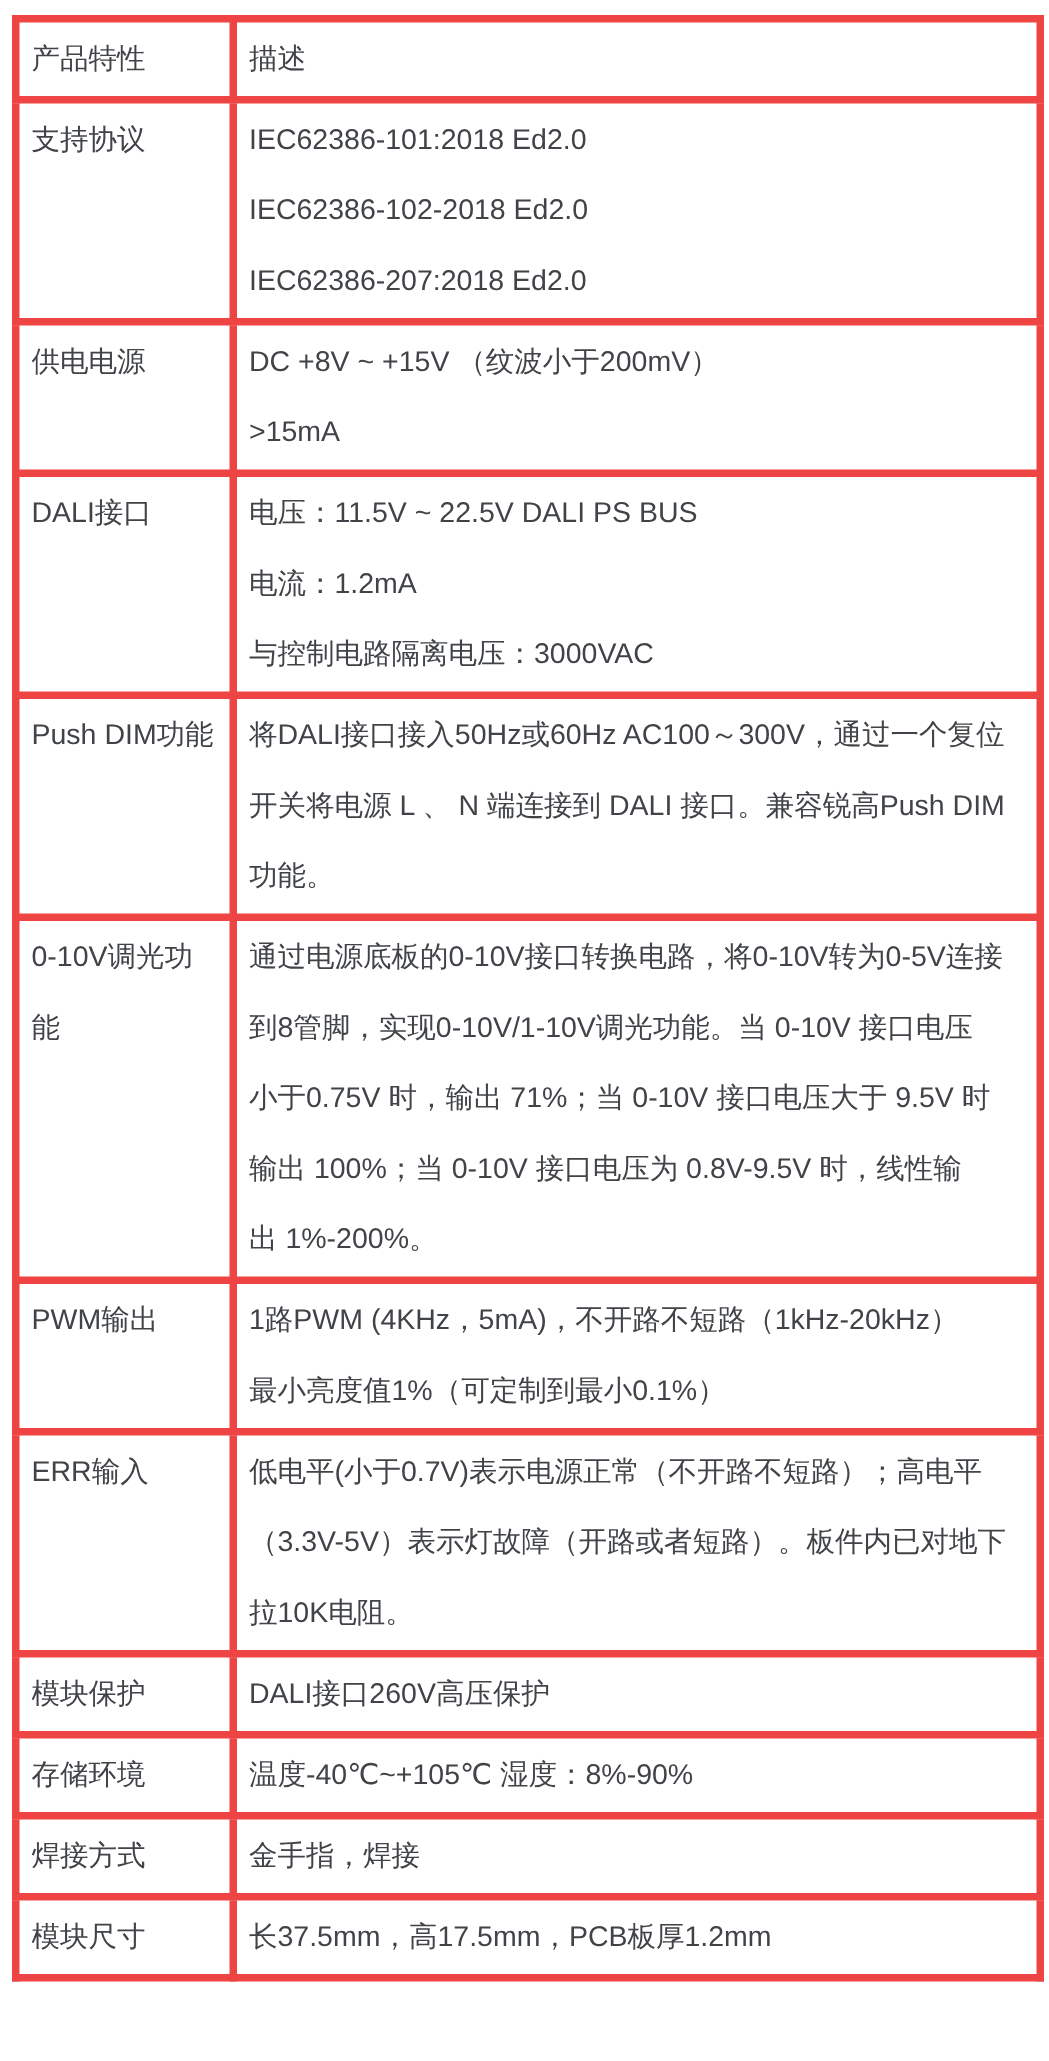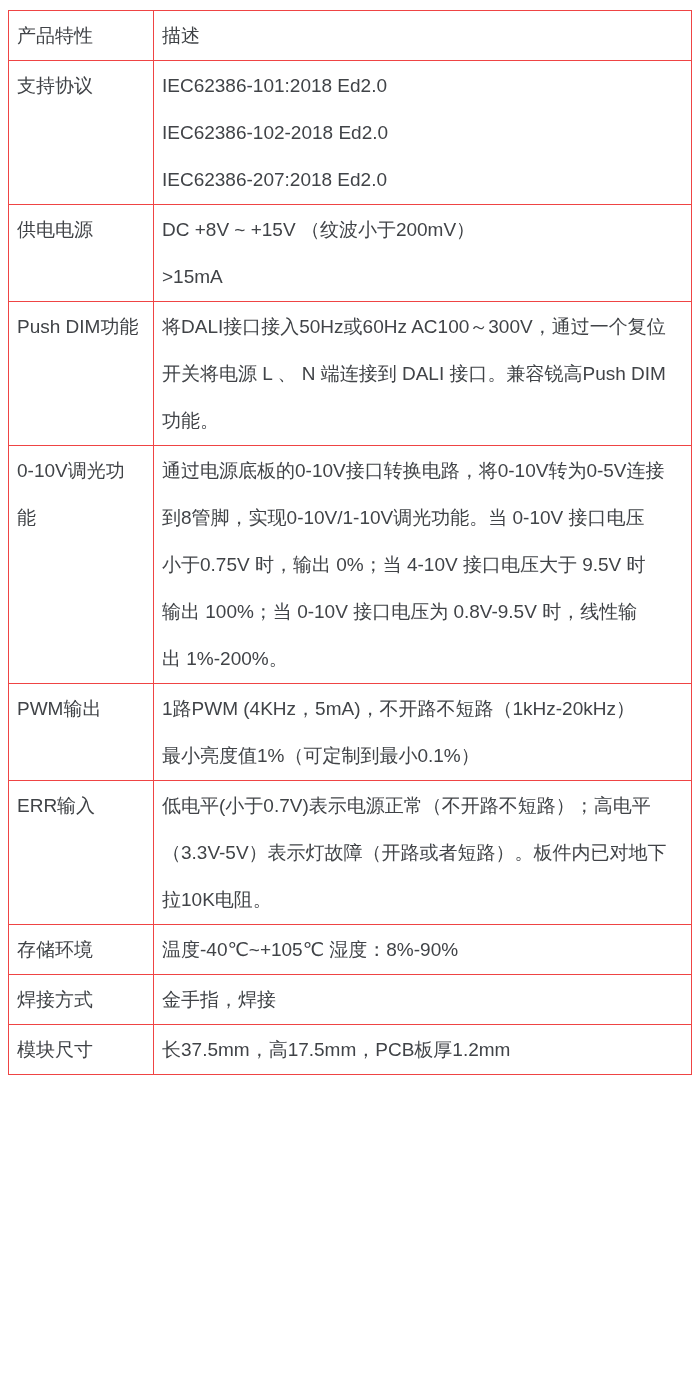--- a/index.html
+++ b/index.html
@@ -14,21 +14,21 @@
     font-family: "Liberation Sans", "DejaVu Sans", sans-serif;
   }
   table.spec-table {
     border-collapse: collapse;
     width: 683px;
     table-layout: fixed;
   }
   col.col-label { width: 145px; }
   col.col-desc  { width: 538px; }
   td {
-    border: 1px solid #ef4444;
+    border: 5px solid #ef4444;
     vertical-align: top;
     padding: 1px 9px 1px 8px;
     color: #404347;
     font-size: 19px;
     background: #ffffff;
   }
   .line {
     line-height: 47px;
     white-space: nowrap;
     overflow: hidden;
@@ -69,41 +69,51 @@
       <tr>
         <td>
           <div class="line">供电电源</div>
         </td>
         <td>
           <div class="line">DC +8V ~ +15V （纹波小于200mV）</div>
           <div class="line">&gt;15mA</div>
         </td>
       </tr>
 
+      <tr>
+        <td>
+          <div class="line">DALI接口</div>
+        </td>
+        <td>
+          <div class="line">电压：11.5V ~ 22.5V DALI PS BUS</div>
+          <div class="line">电流：1.2mA</div>
+          <div class="line">与控制电路隔离电压：3000VAC</div>
+        </td>
+      </tr>
 
       <tr>
         <td>
           <div class="line">Push DIM功能</div>
         </td>
         <td>
           <div class="line">将DALI接口接入50Hz或60Hz AC100～300V，通过一个复位</div>
           <div class="line">开关将电源 L 、 N 端连接到 DALI 接口。兼容锐高Push DIM</div>
           <div class="line">功能。</div>
         </td>
       </tr>
 
       <tr>
         <td>
           <div class="line">0-10V调光功</div>
           <div class="line">能</div>
         </td>
         <td>
           <div class="line">通过电源底板的0-10V接口转换电路，将0-10V转为0-5V连接</div>
           <div class="line">到8管脚，实现0-10V/1-10V调光功能。当 0-10V 接口电压</div>
-          <div class="line">小于0.75V 时，输出 0%；当 4-10V 接口电压大于 9.5V 时</div>
+          <div class="line">小于0.75V 时，输出 71%；当 0-10V 接口电压大于 9.5V 时</div>
           <div class="line">输出 100%；当 0-10V 接口电压为 0.8V-9.5V 时，线性输</div>
           <div class="line">出 1%-200%。</div>
         </td>
       </tr>
 
       <tr>
         <td>
           <div class="line">PWM输出</div>
         </td>
         <td>
@@ -116,20 +126,28 @@
         <td>
           <div class="line">ERR输入</div>
         </td>
         <td>
           <div class="line">低电平(小于0.7V)表示电源正常（不开路不短路）；高电平</div>
           <div class="line">（3.3V-5V）表示灯故障（开路或者短路）。板件内已对地下</div>
           <div class="line">拉10K电阻。</div>
         </td>
       </tr>
 
+      <tr>
+        <td>
+          <div class="line">模块保护</div>
+        </td>
+        <td>
+          <div class="line">DALI接口260V高压保护</div>
+        </td>
+      </tr>
 
 
       <tr>
         <td>
           <div class="line">存储环境</div>
         </td>
         <td>
           <div class="line">温度-40℃~+105℃ 湿度：8%-90%</div>
         </td>
       </tr>

